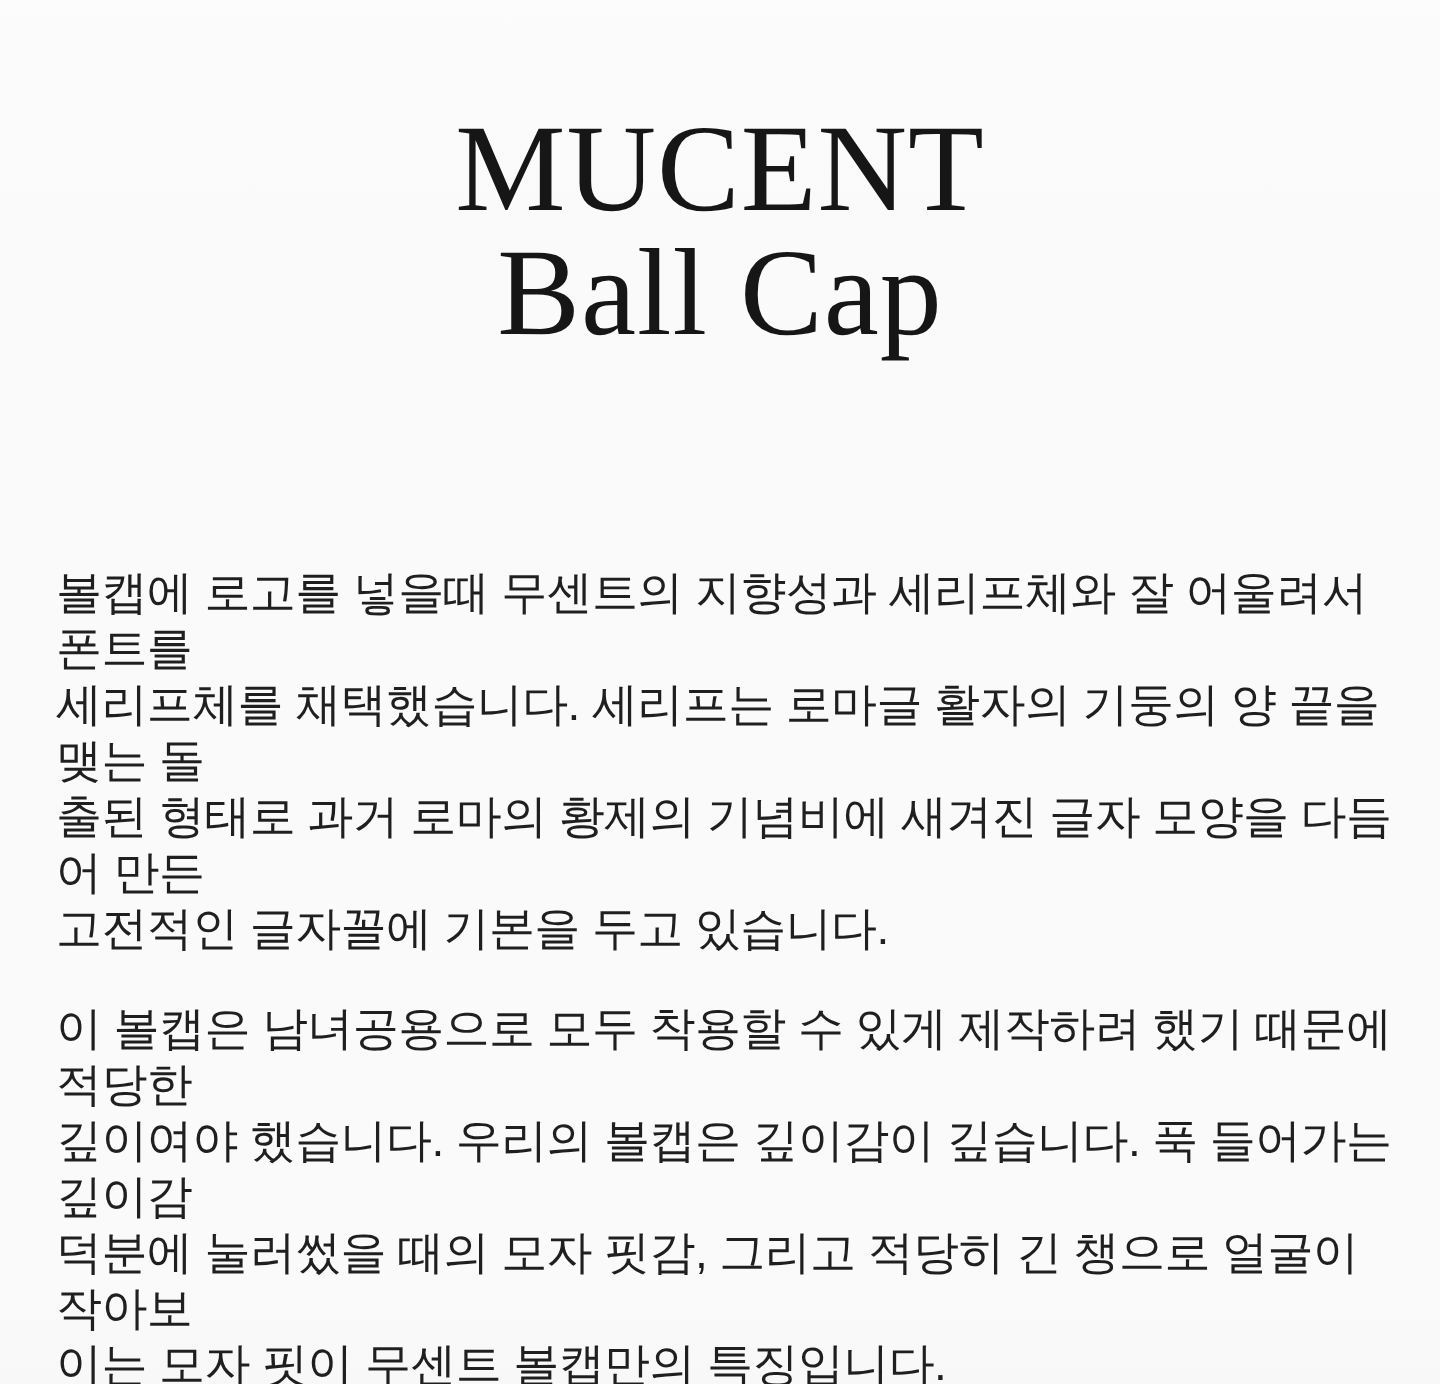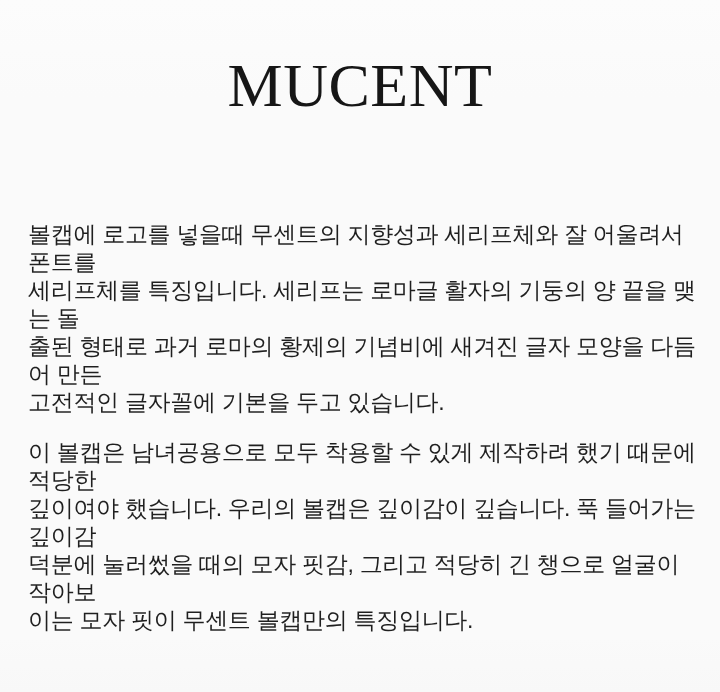--- a/index.html
+++ b/index.html
@@ -51,25 +51,26 @@
     margin-bottom: 0;
   }
 </style>
 </head>
 <body>
 
 <div class="page">
 
   <div class="title-block">
     <div class="title-line">MUCENT</div>
+    <div class="title-line">Ball Cap</div>
   </div>
 
   <div class="description">
     <p>볼캡에 로고를 넣을때 무센트의 지향성과 세리프체와 잘 어울려서 폰트를
-세리프체를 특징입니다. 세리프는 로마글 활자의 기둥의 양 끝을 맺는 돌
+세리프체를 채택했습니다. 세리프는 로마글 활자의 기둥의 양 끝을 맺는 돌
 출된 형태로 과거 로마의 황제의 기념비에 새겨진 글자 모양을 다듬어 만든
 고전적인 글자꼴에 기본을 두고 있습니다.</p>
     <p>이 볼캡은 남녀공용으로 모두 착용할 수 있게 제작하려 했기 때문에 적당한
 깊이여야 했습니다. 우리의 볼캡은 깊이감이 깊습니다. 푹 들어가는 깊이감
 덕분에 눌러썼을 때의 모자 핏감, 그리고 적당히 긴 챙으로 얼굴이 작아보
 이는 모자 핏이 무센트 볼캡만의 특징입니다.</p>
   </div>
 
 </div>
 

